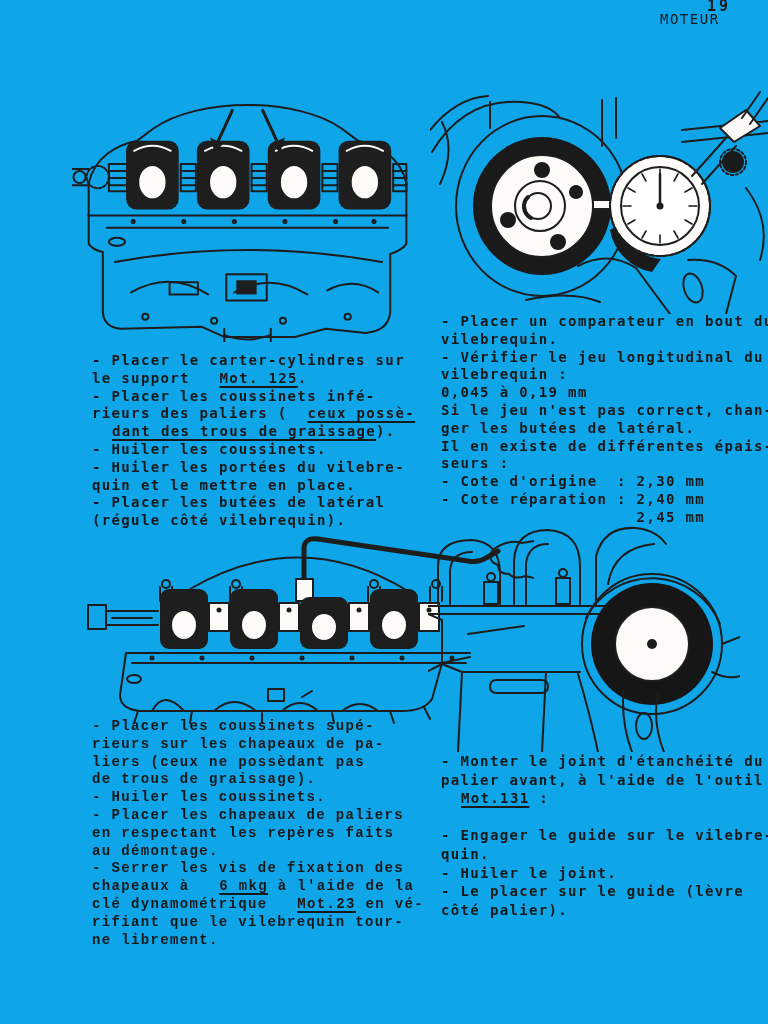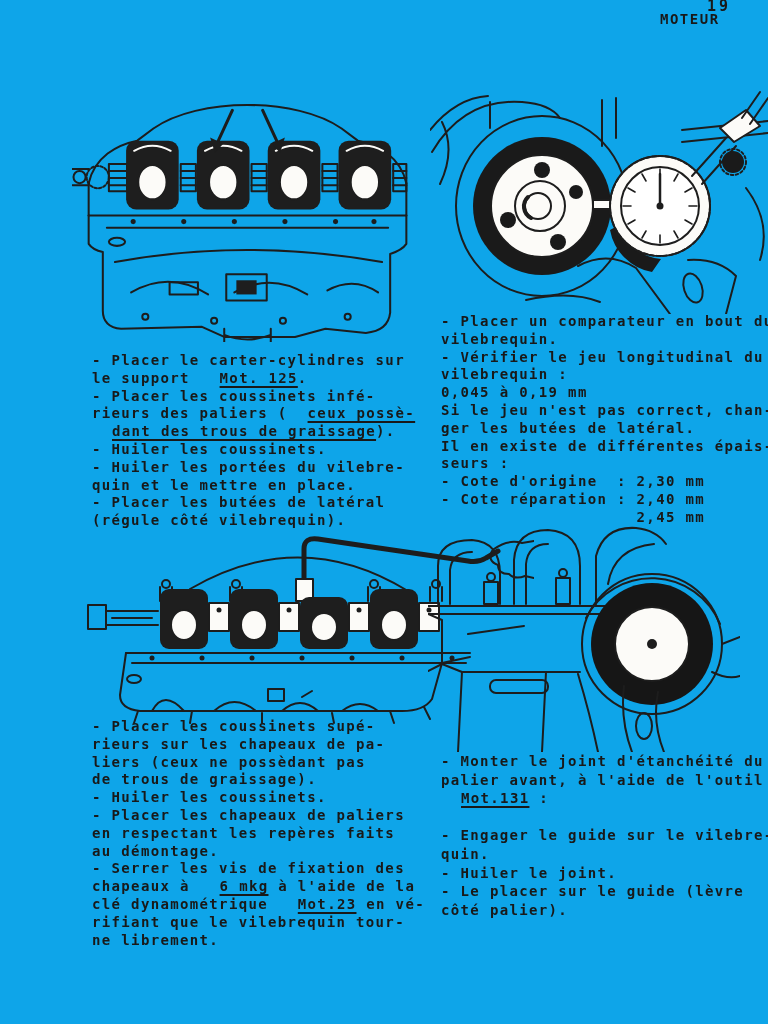--- a/index.html
+++ b/index.html
@@ -8,31 +8,31 @@
     background:#0ea5e9;overflow:hidden;
     font-family:"DejaVu Sans Mono","Liberation Mono",monospace;
     color:#191919;
   }
   .pgnum{
     position:absolute;top:-3px;left:707px;
     font-size:15px;font-weight:bold;letter-spacing:3px;
   }
   .hdr{
     position:absolute;top:11px;left:660px;
-    font-size:14px;font-weight:bold;letter-spacing:1.5px;
+    font-size:14px;font-weight:normal;letter-spacing:1.5px;
   }
   .tblock{
     position:absolute;font-size:14px;font-weight:bold;
     letter-spacing:1.35px;line-height:17.8px;white-space:pre;
   }
   .tline{white-space:pre;}
   .u{text-decoration:underline;text-underline-offset:3px;text-decoration-thickness:1.5px;padding-left:20px;}
   .b-lt{left:92px;top:352px;width:340px;}
   .b-rt{left:441px;top:313px;width:340px;}
-  .b-lb{left:92px;top:718px;width:340px;}
+  .b-lb{left:92px;top:718px;width:340px;font-family:Liberation Mono, monospace;}
   .b-rb{left:441px;top:752px;width:340px;line-height:18.6px;}
   .fig{position:absolute;margin:0;padding:0;}
   .fig svg{display:block;width:100%;height:100%;}
   .f1{left:72px;top:84px;width:350px;height:258px;}
   .f2{left:430px;top:88px;width:338px;height:226px;}
   .f3{left:72px;top:497px;width:462px;height:228px;}
   .f4{left:428px;top:514px;width:312px;height:238px;}
 </style>
 </head>
 <body>

